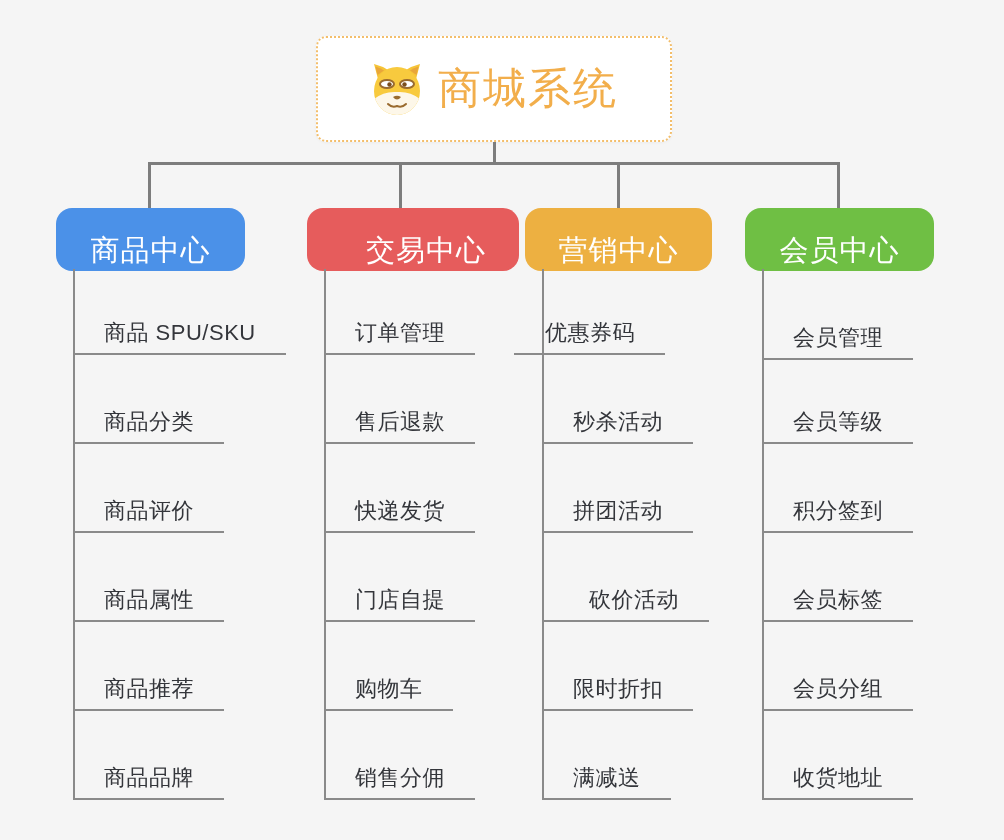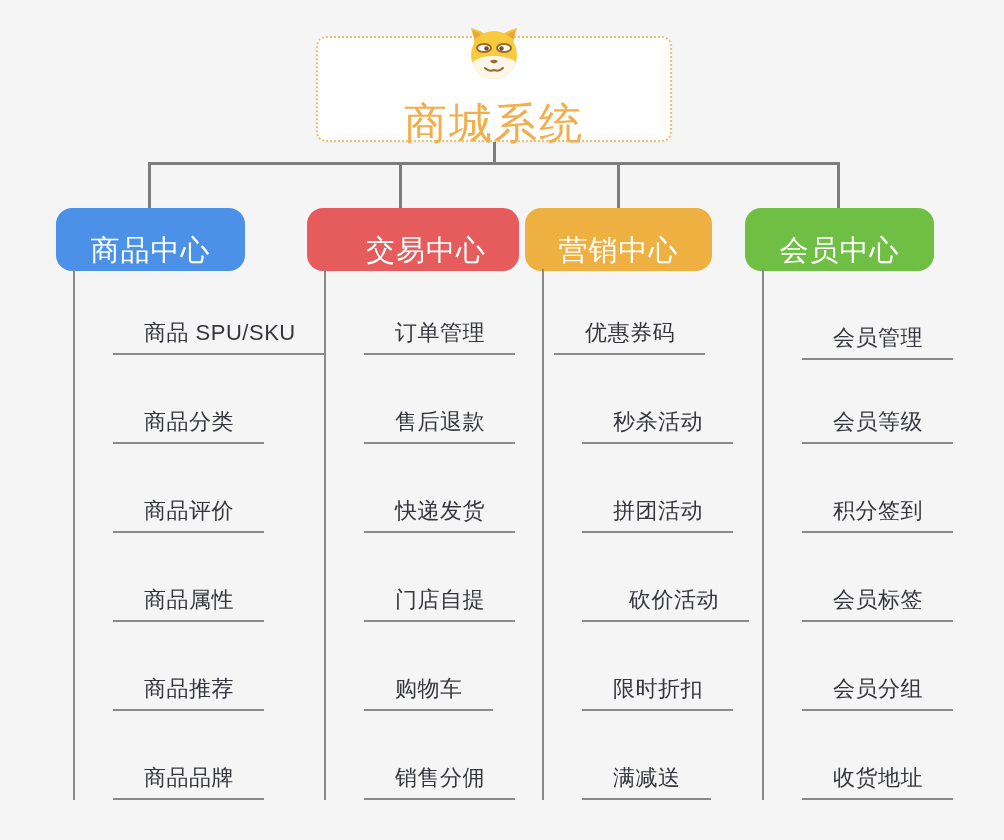--- a/index.html
+++ b/index.html
@@ -24,21 +24,20 @@
     height: 106px;
     background: #ffffff;
     border: 2px dotted #f3be6b;
     border-radius: 10px;
     box-sizing: border-box;
     display: flex;
     align-items: center;
     justify-content: center;
     gap: 14px;
     box-shadow: 0 1px 3px rgba(0,0,0,0.04);
-    flex-direction: column;
   }
   .root-title {
     font-size: 43px;
     color: #f2ae4b;
     letter-spacing: 2px;
     white-space: nowrap;
   }
   .doge { width: 54px; height: 56px; flex: 0 0 auto; }
   
   .line {
@@ -67,21 +66,20 @@
   
   .leaf {
     position: absolute;
     white-space: nowrap;
     font-size: 22px;
     color: #34363b;
     line-height: 28px;
     padding: 0 30px 6px 31px;
     border-bottom: 2px solid #8a8a8a;
     letter-spacing: 0.5px;
-    margin-left: 40px;
   }
 </style>
 </head>
 <body>
 
 <div class="canvas">
 
   <div class="root-node">
     <svg class="doge" viewBox="0 0 54 56" aria-hidden="true">
 

